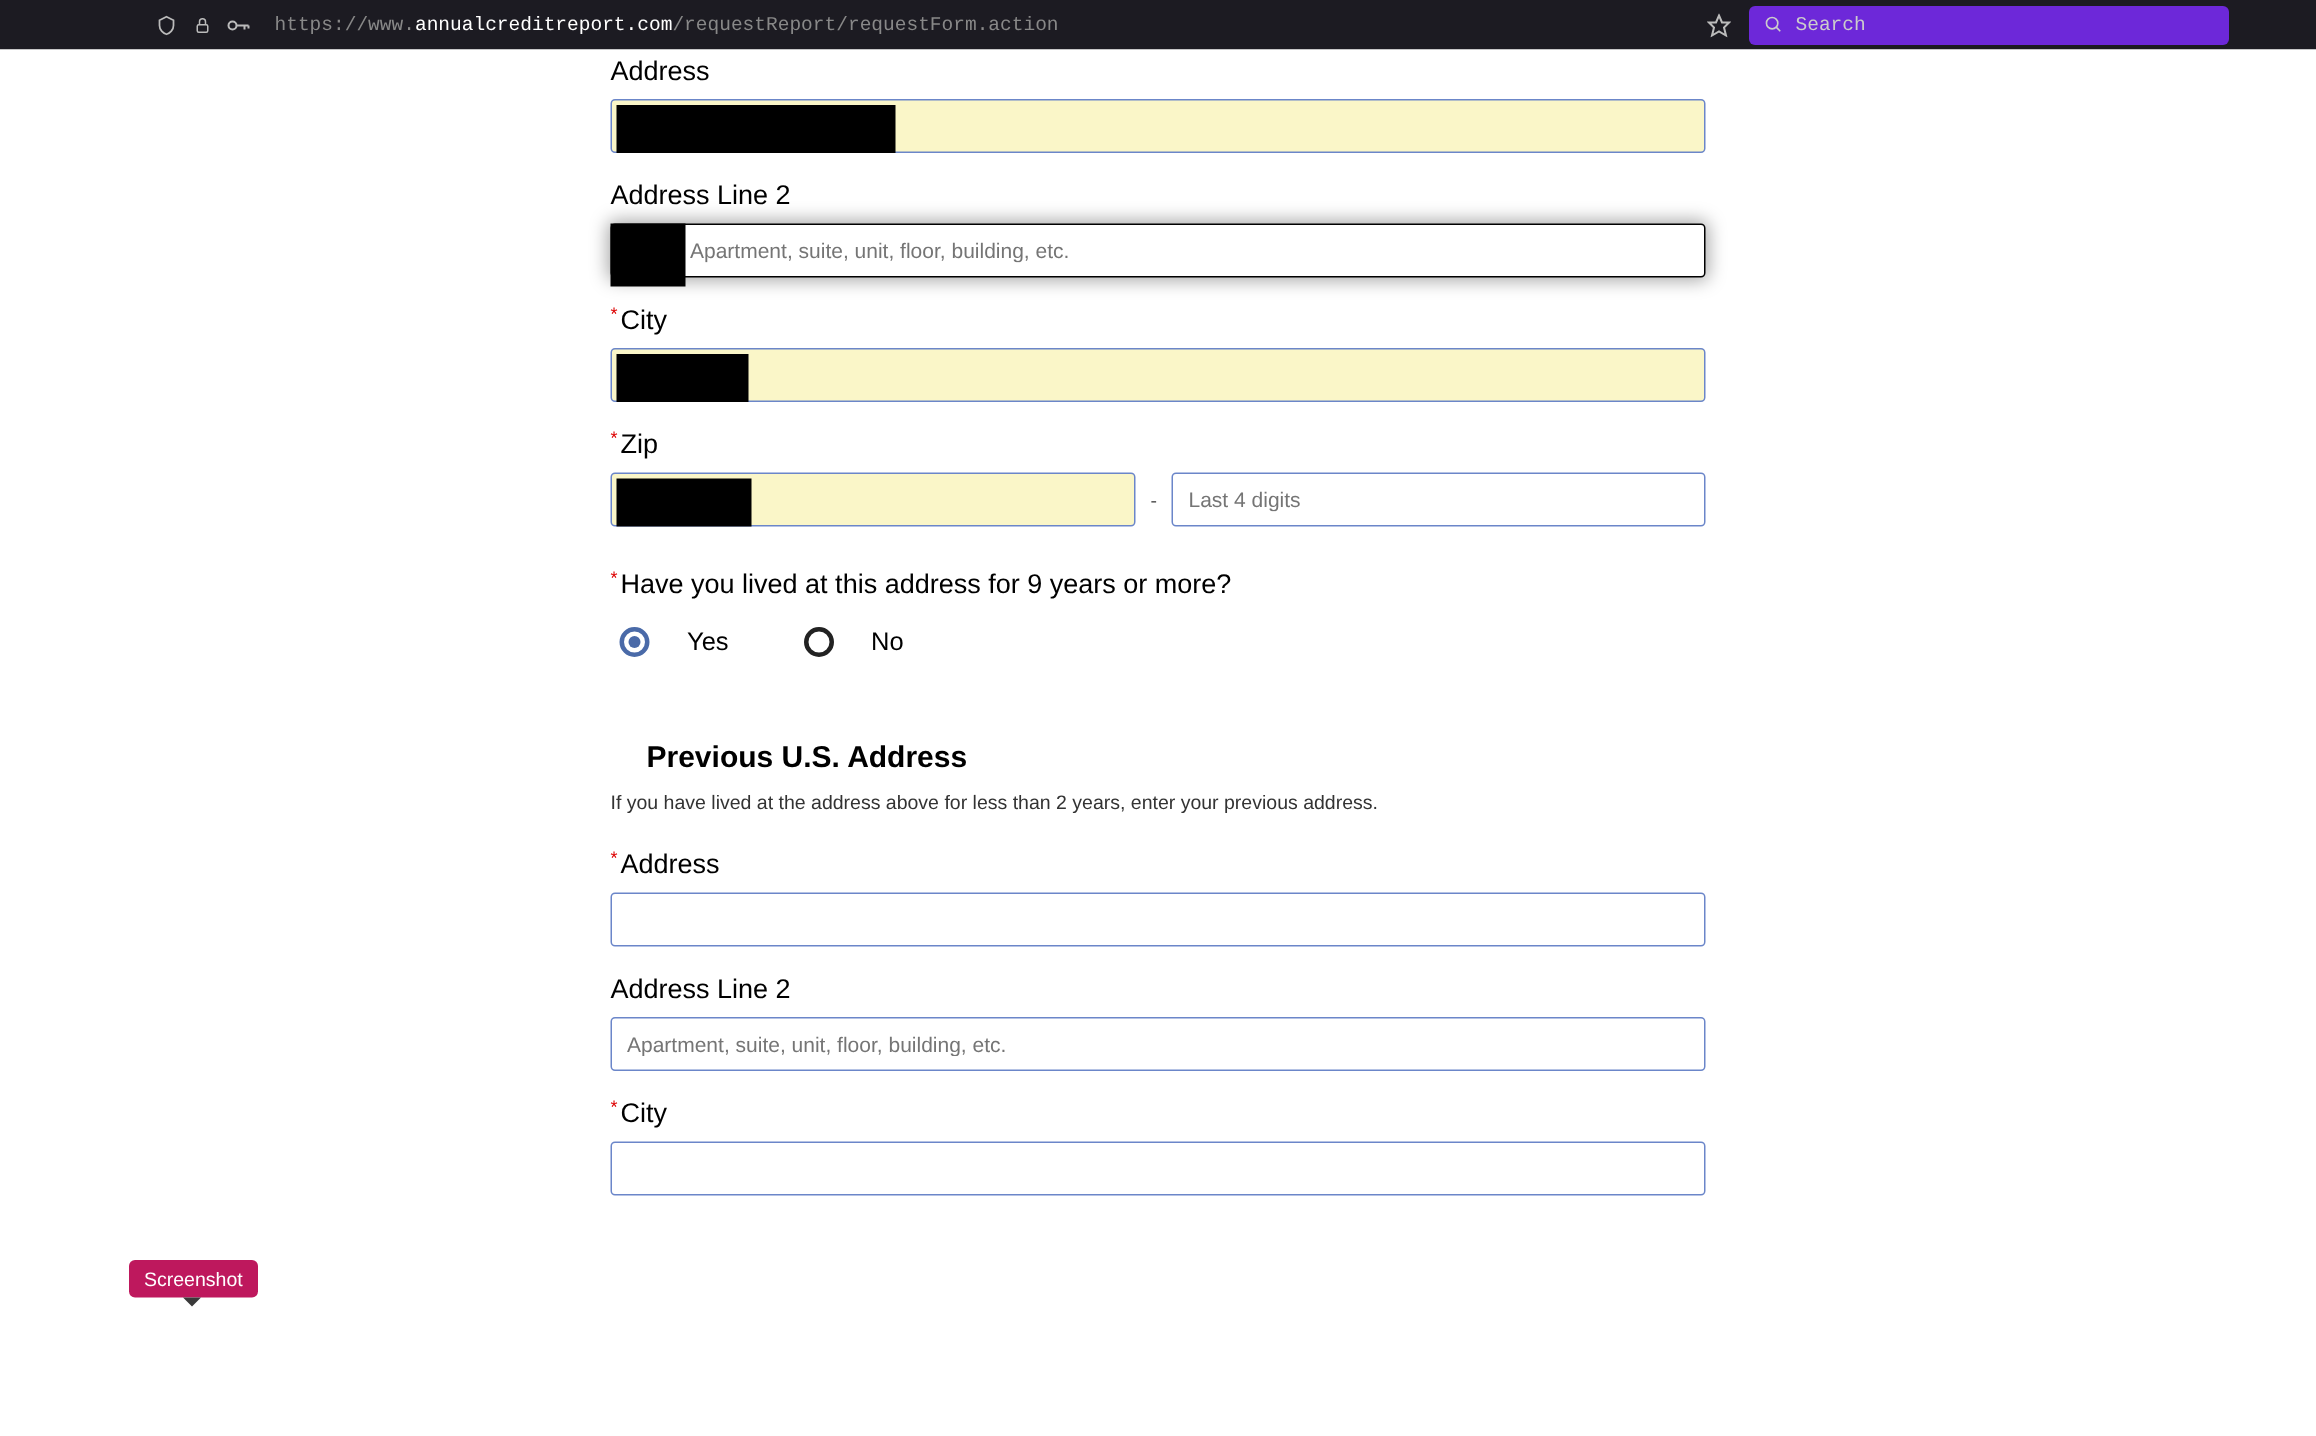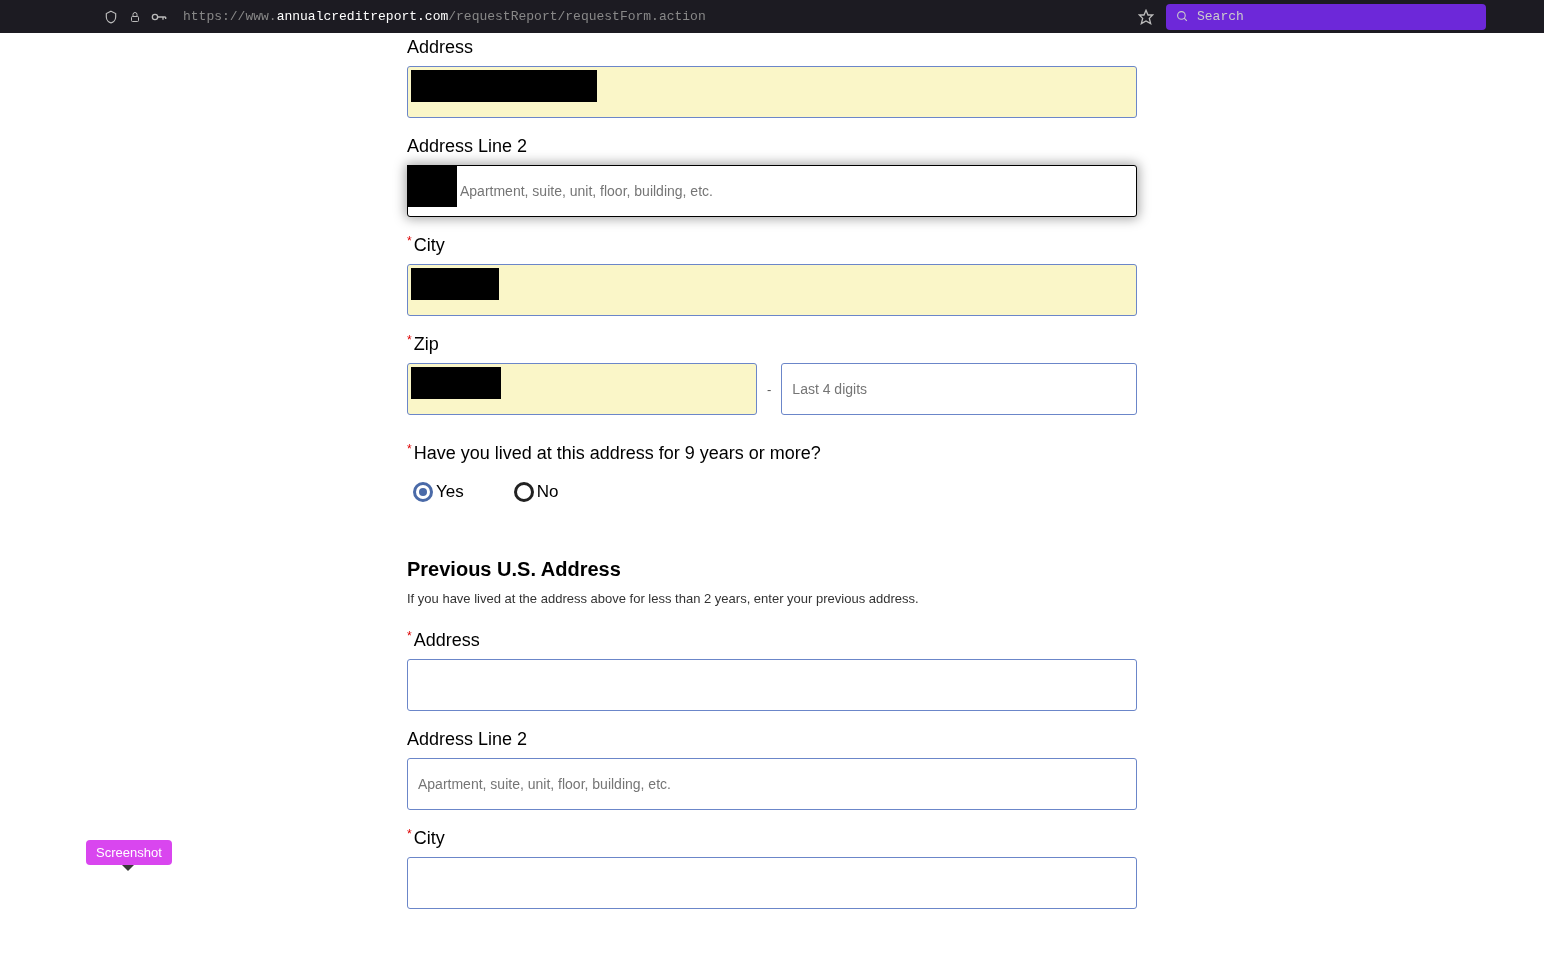--- a/index.html
+++ b/index.html
@@ -45,21 +45,21 @@
     
     .page { background: #fff; min-height: calc(100vh - 33px); }
     .form-wrap { max-width: 730px; margin: 0 auto; padding: 0 0 60px 0; }
     .field-block { margin-top: 0; }
     .label-row { font-size: 18px; color: #000; padding: 18px 0 8px 0; position: relative; }
     .label-row.first-cut { padding-top: 4px; }
     .req { color: #d00; font-size: 12px; position: relative; top: -6px; margin-right: 2px; }
 
     input[type="text"], .select-box {
       width: 100%;
-      height: 52px;
+      height: 36px;
       border: 1px solid #6b86c9;
       border-radius: 3px;
       padding: 0 10px;
       font-size: 14px;
       background: #fff;
     }
     input.autofill { background: #faf6c8; }
     .redact { position: relative; }
     .redact::after {
       content: "";
@@ -80,37 +80,37 @@
     .select-caret { color: #6b86c9; font-size: 14px; }
 
     .zip-row { display: flex; align-items: center; gap: 10px; }
     .zip-a { flex: 0 0 350px; }
     .dash { color: #555; font-size: 13px; }
     .zip-b { flex: 1; }
     .zip-b input { }
 
     .question { font-size: 18px; padding: 28px 0 18px 0; }
     .radio-row { display: flex; gap: 50px; padding: 0 0 20px 6px; }
-    .radio-opt { display: flex; align-items: flex-end; gap: 3px; font-size: 17px; }
+    .radio-opt { display: flex; align-items: flex-end; gap: 25px; font-size: 17px; }
     .radio-circle {
       width: 20px; height: 20px; border-radius: 50%;
       border: 3px solid #4a6aa8; display: inline-flex;
       align-items: center; justify-content: center;
       cursor: pointer;
     }
     .radio-circle.empty { border-color: #222; }
     .radio-dot { width: 8px; height: 8px; border-radius: 50%; background: #4a6aa8; }
 
-    .section-h { font-size: 20px; font-weight: bold; padding: 36px 0 10px 0; }
+    .section-h { font-size: 20px; font-weight: bold; padding: 36px 0 10px 0; margin-left: 24px; }
     .section-sub { font-size: 13px; color: #333; padding-bottom: 6px; }
 
     
     .tooltip {
       position: fixed; left: 86px; bottom: 92px;
-      background: #d946ef; color: #fff; font-size: 13px;
+      background: #be185d; color: #fff; font-size: 13px;
       padding: 5px 10px; border-radius: 4px;
     }
     .tooltip::after {
       content: ""; position: absolute; bottom: -6px; left: 36px;
       border-left: 6px solid transparent; border-right: 6px solid transparent;
       border-top: 6px solid #3a3a3a;
     }
   </style>
 </head>
 <body>

